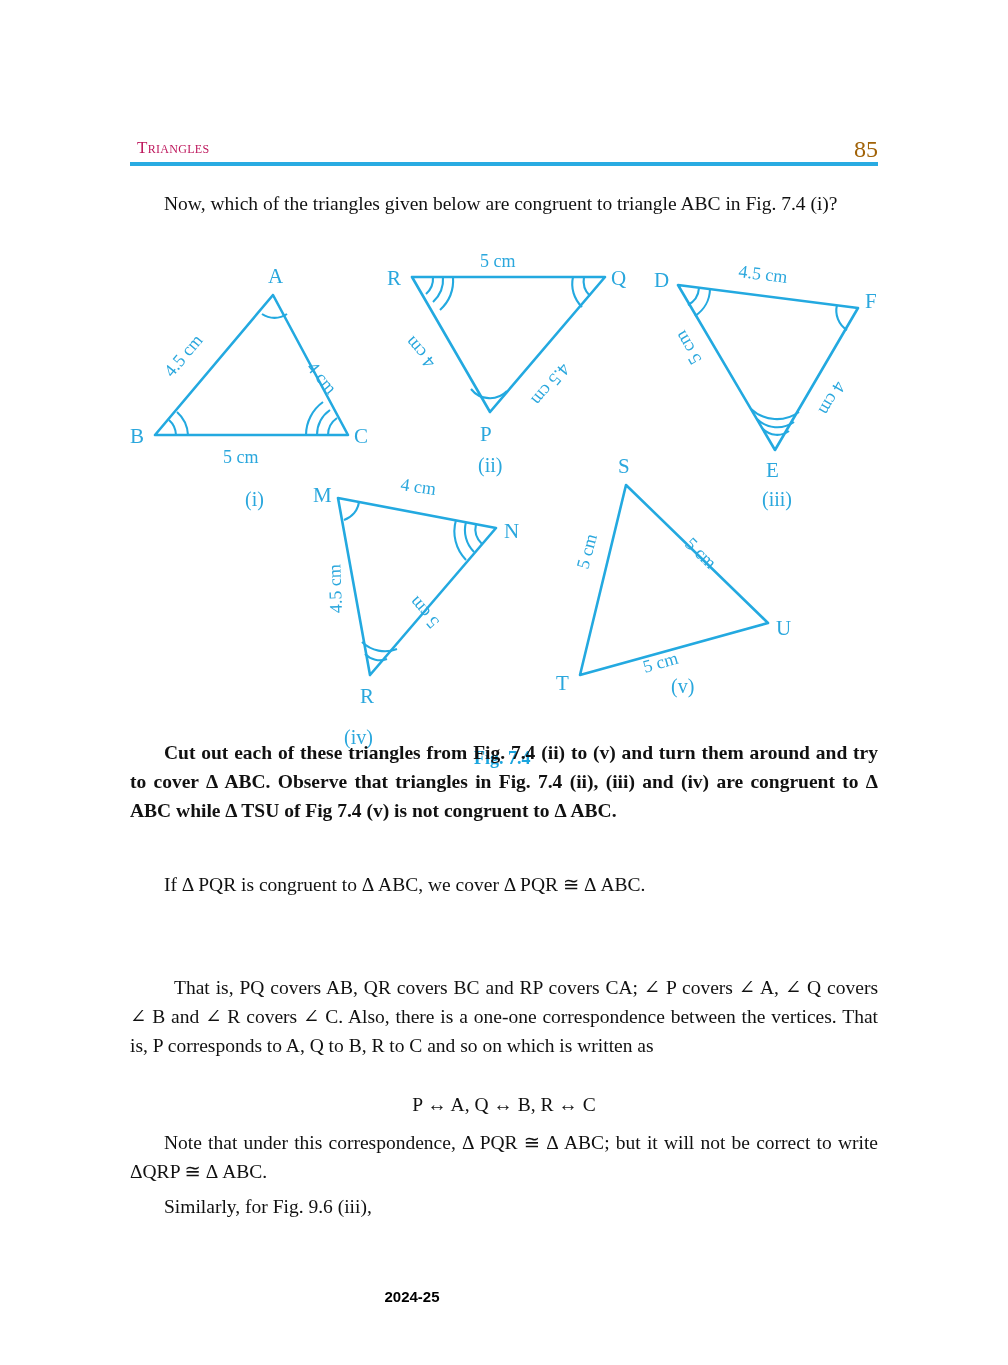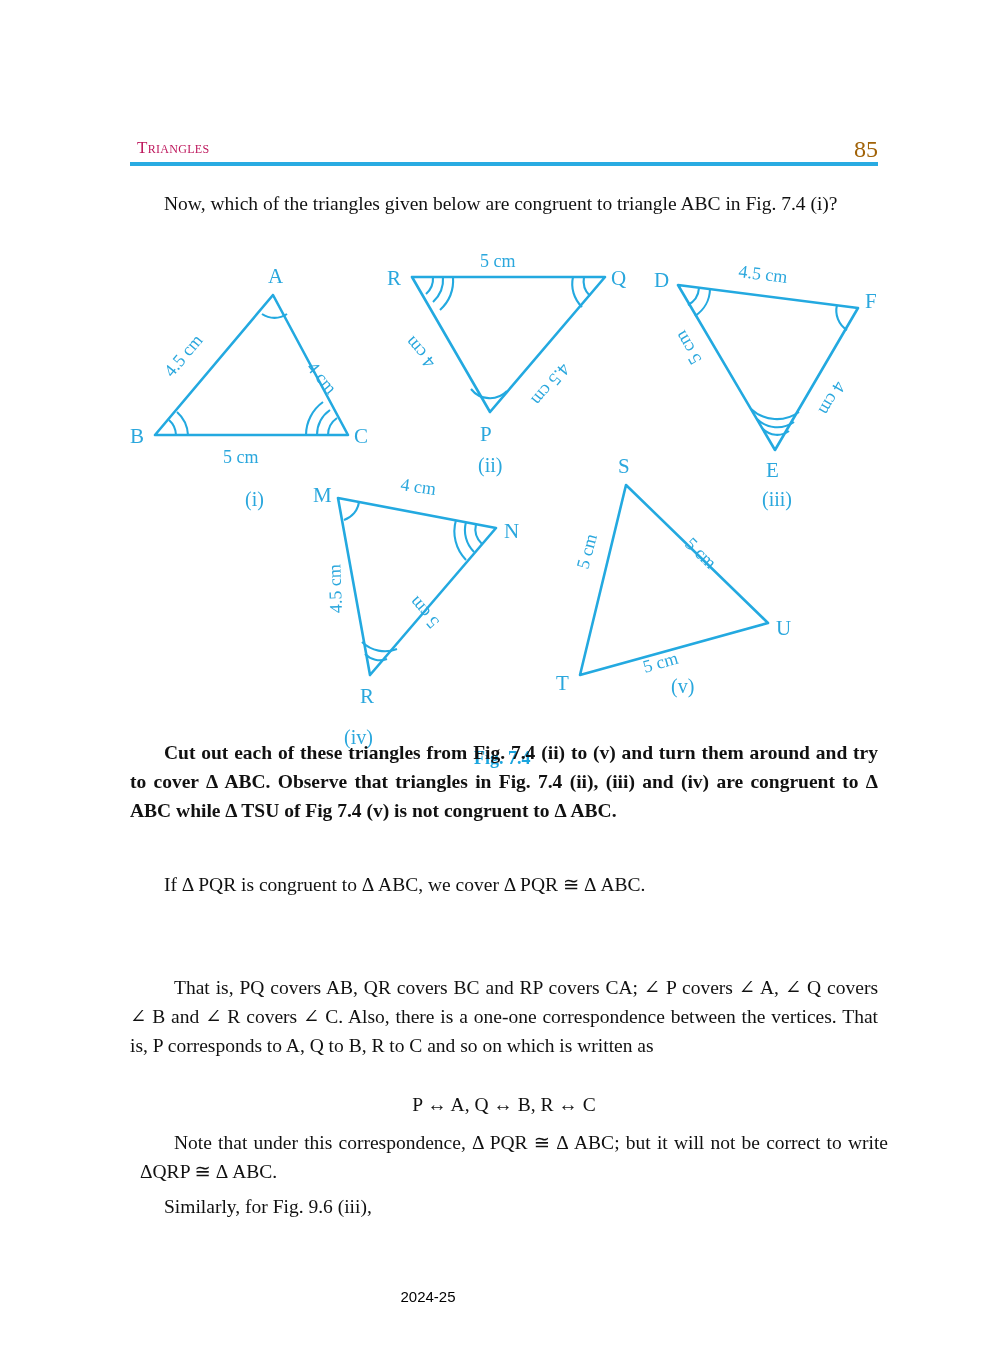--- a/index.html
+++ b/index.html
@@ -64,27 +64,28 @@
 
   .figcap {
     position: absolute;
     font-size: 18px;
     font-weight: bold;
     color: #1BA5DE;
   }
 
   .footer {
     position: absolute;
-    left: 16px;
+    left: 0;
     top: 1288px;
     width: 824px;
     text-align: center;
     font-family: "Liberation Sans", "DejaVu Sans", sans-serif;
     font-size: 15px;
     color: #000;
+    font-weight: bold;
   }
 
   
   .figure {
     position: absolute;
     left: 110px;
     top: 250px;
     width: 790px;
     height: 500px;
   }
@@ -221,19 +222,19 @@
 
   <div class="para" style="left:130px; top:738px; width:748px;font-weight:bold;"><span class="ind"></span><span>Cut out each of these triangles from Fig. 7.4 (ii) to (v) and turn them around and try to cover Δ ABC. Observe that triangles in Fig. 7.4 (ii), (iii) and (iv) are congruent to Δ ABC while Δ TSU of Fig 7.4 (v) is not congruent to Δ ABC.</span></div>
 
   <div class="para" style="left:130px; top:870px; width:748px;"><span class="ind"></span><span>If Δ PQR is congruent to Δ ABC, we cover Δ PQR ≅ Δ ABC.</span></div>
 
 
   <div class="para center" style="left:130px; top:1090px; width:748px;"><span>P ↔ A, Q ↔ B, R ↔ C</span></div>
 
   <div class="para" style="left:130px; top:973px; width:748px;"><span class="ind" style="width:44px;"></span><span>That is, PQ covers AB, QR covers BC and RP covers CA; ∠ P  covers ∠ A, ∠ Q covers ∠ B and ∠ R covers ∠ C. Also, there is a one-one correspondence between the vertices. That is, P corresponds to A, Q to B, R to C and so on which is written as</span></div>
 
-  <div class="para" style="left:130px; top:1128px; width:748px;margin-left:10px;"><span class="ind"></span><span>Note that under this correspondence, Δ PQR ≅ Δ ABC; but it will not be correct to write ΔQRP ≅ Δ ABC.</span></div>
+  <div class="para" style="left:130px; top:1128px; width:748px;"><span class="ind"></span><span>Note that under this correspondence, Δ PQR ≅ Δ ABC; but it will not be correct to write ΔQRP ≅ Δ ABC.</span></div>
 
   <div class="para" style="left:130px; top:1192px; width:748px;"><span class="ind"></span><span>Similarly, for Fig. 9.6 (iii),</span></div>
 
   <div class="footer">2024-25</div>
 
 </div>
 
 </body></html>

